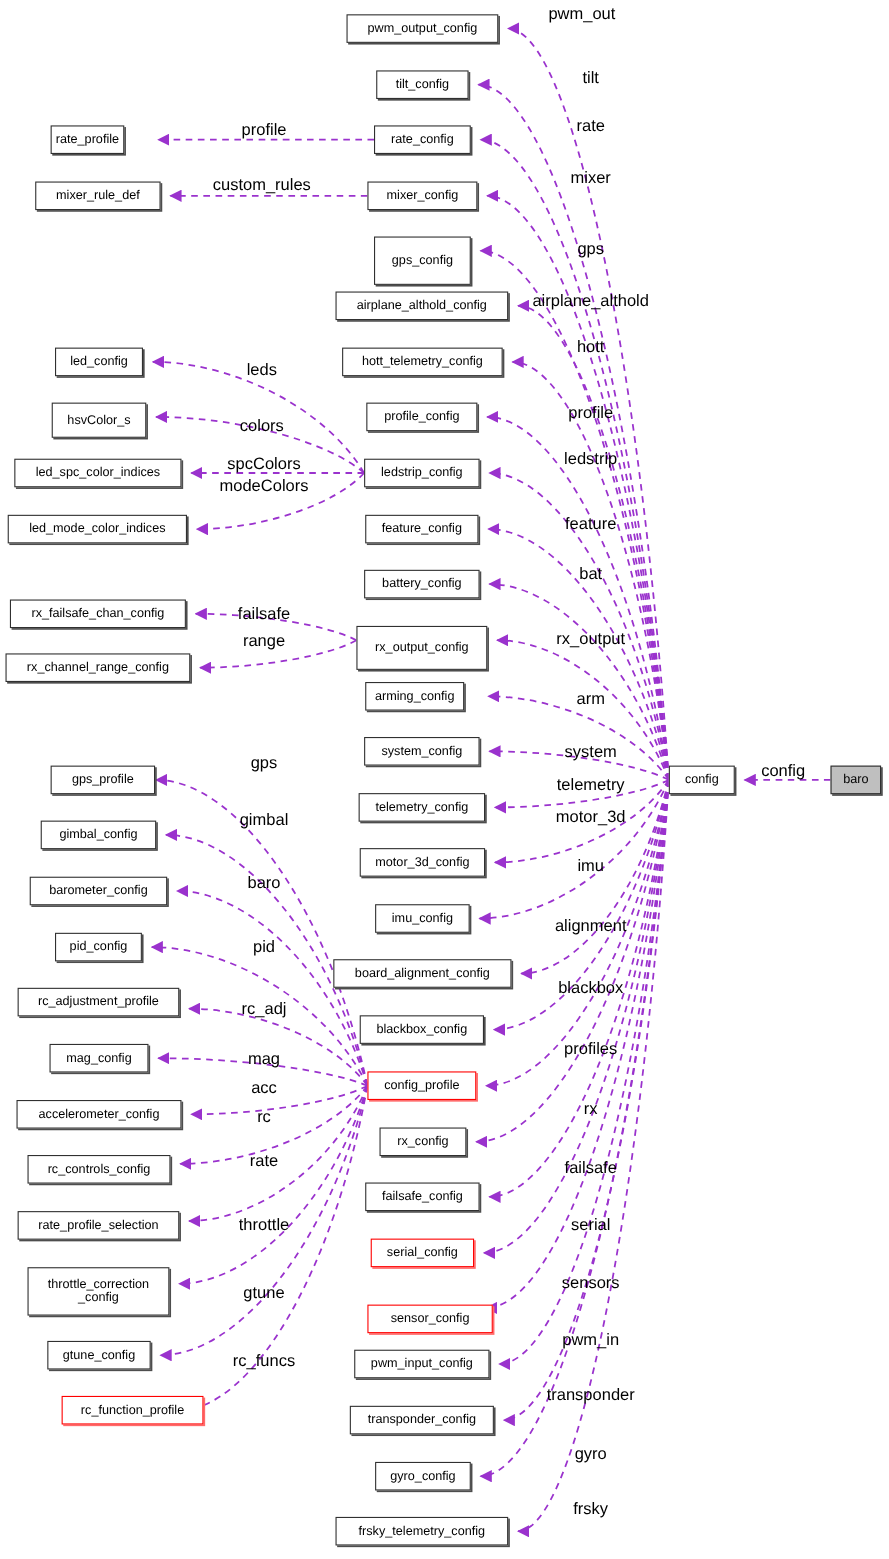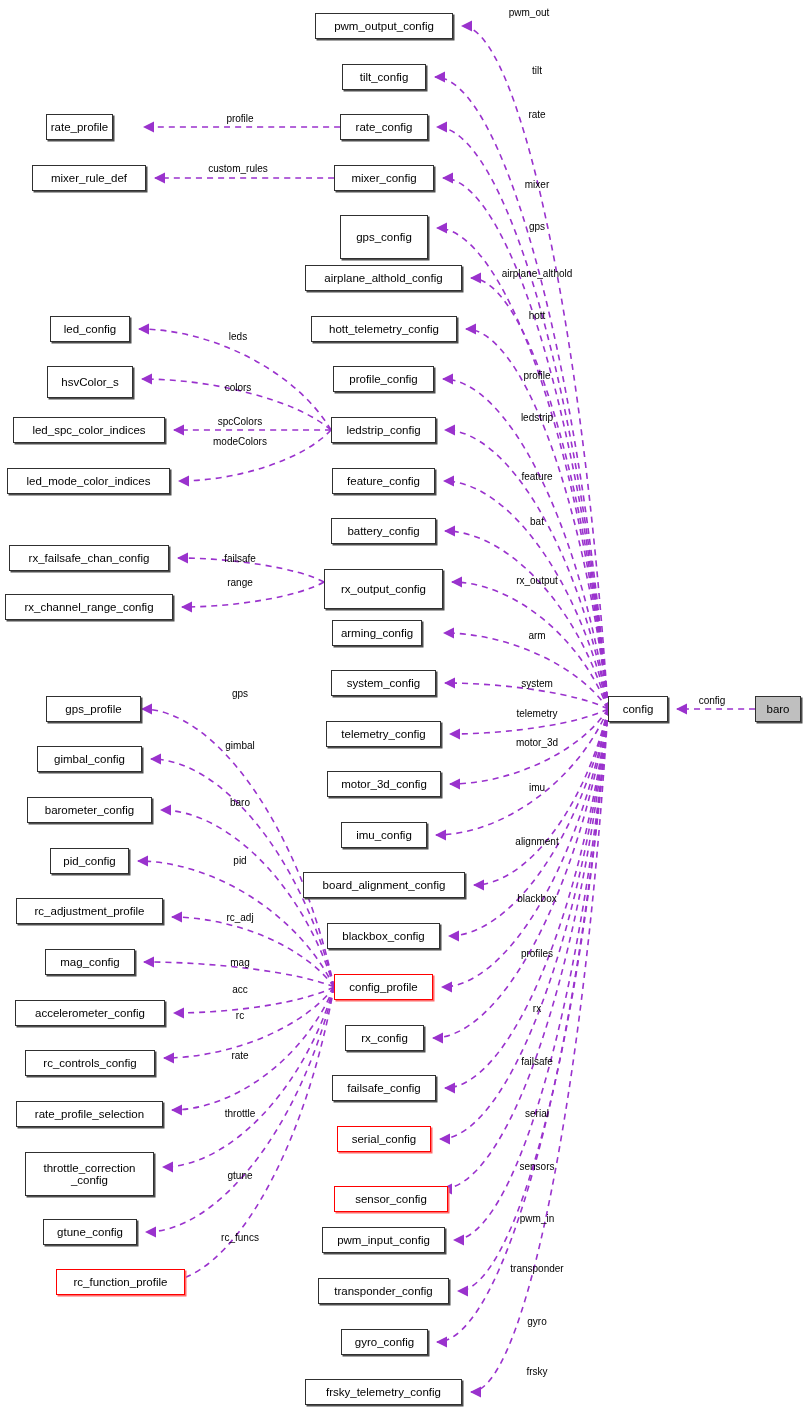--- a/index.html
+++ b/index.html
@@ -25,21 +25,21 @@
     justify-content:center;
     white-space:pre;
     box-shadow:1.5px 1.5px 0 0 #4d4d4d;
     letter-spacing:0px;
   }
   .node.red{border-color:#ff0000;box-shadow:1.5px 1.5px 0 0 #ff6a6a;}
   .node.target{background:#bfbfbf;border-color:#303030;}
 
   .elabel{
     position:absolute;
-    font-size:10px;
+    font-size:15px;
     color:#000000;
     white-space:pre;
     text-align:center;
     transform:translateX(-50%);
     line-height:13px;
   }
 </style>
 </head>
 <body>
 
@@ -153,21 +153,21 @@
 _config</div>
       <div class="node" style="left: 43px; top: 1219px; width: 94px; height: 26px;">gtune_config</div>
       <div class="node red" style="left: 25px; top: 1269px; width: 129px; height: 26px; margin-left: 31px;">rc_function_profile</div>
       <div class="node" style="left: 608px; top: 696px; width: 60px; height: 26px;">config</div>
       <div class="node target" style="left: 755px; top: 696px; width: 46px; height: 26px;">baro</div>
     </div>
   <div id="labels">
       <div class="elabel" style="left: 529px; top: 6px;">pwm_out</div>
       <div class="elabel" style="left: 537px; top: 64px;">tilt</div>
       <div class="elabel" style="left: 537px; top: 108px;">rate</div>
-      <div class="elabel" style="left: 537px; top: 178px;">mixer</div>
+      <div class="elabel" style="left: 537px; top: 155px;">mixer</div>
       <div class="elabel" style="left: 537px; top: 220px;">gps</div>
       <div class="elabel" style="left: 537px; top: 267px;">airplane_althold</div>
       <div class="elabel" style="left: 537px; top: 309px;">hott</div>
       <div class="elabel" style="left: 537px; top: 369px;">profile</div>
       <div class="elabel" style="left: 537px; top: 411px;">ledstrip</div>
       <div class="elabel" style="left: 537px; top: 470px;">feature</div>
       <div class="elabel" style="left: 537px; top: 515px;">bat</div>
       <div class="elabel" style="left: 537px; top: 574px;">rx_output</div>
       <div class="elabel" style="left: 537px; top: 629px;">arm</div>
       <div class="elabel" style="left: 537px; top: 677px;">system</div>

